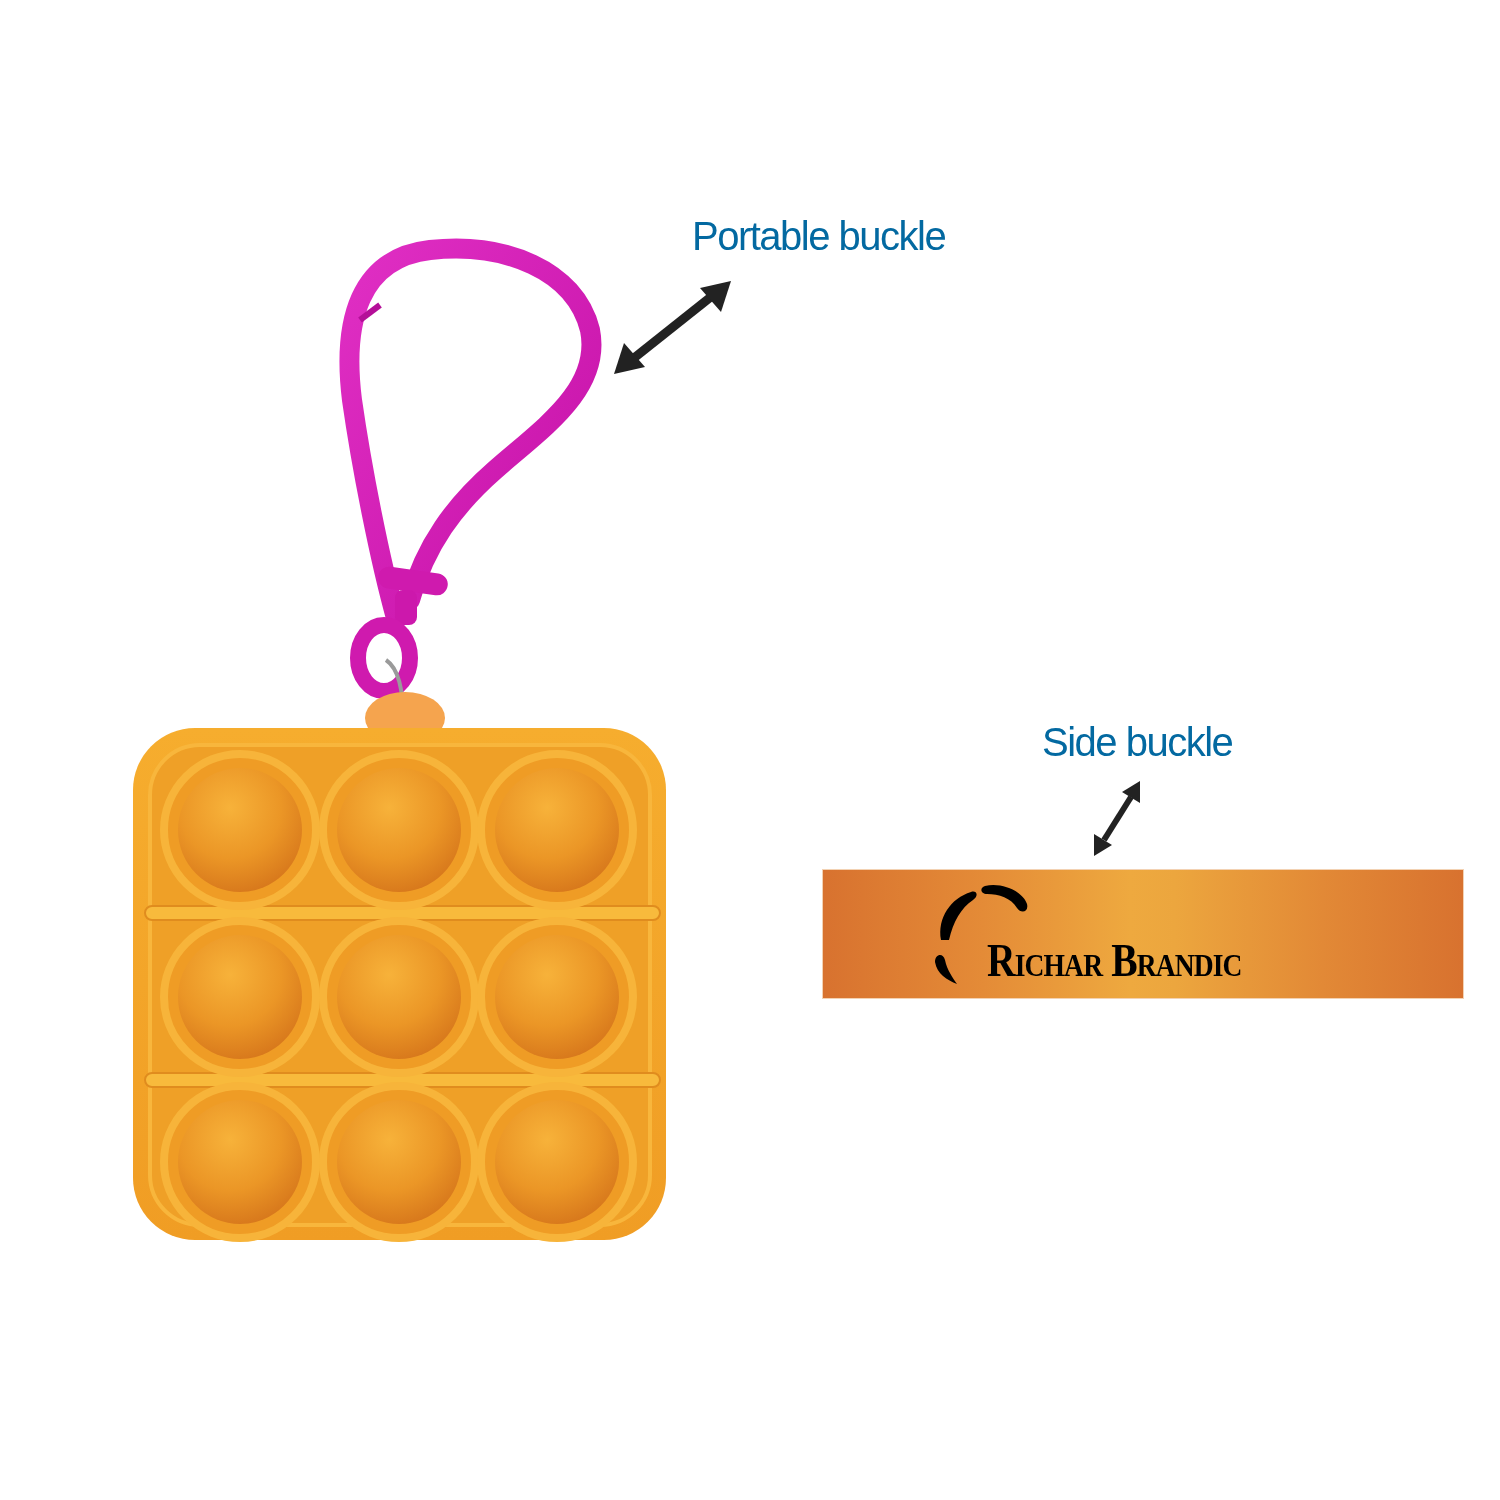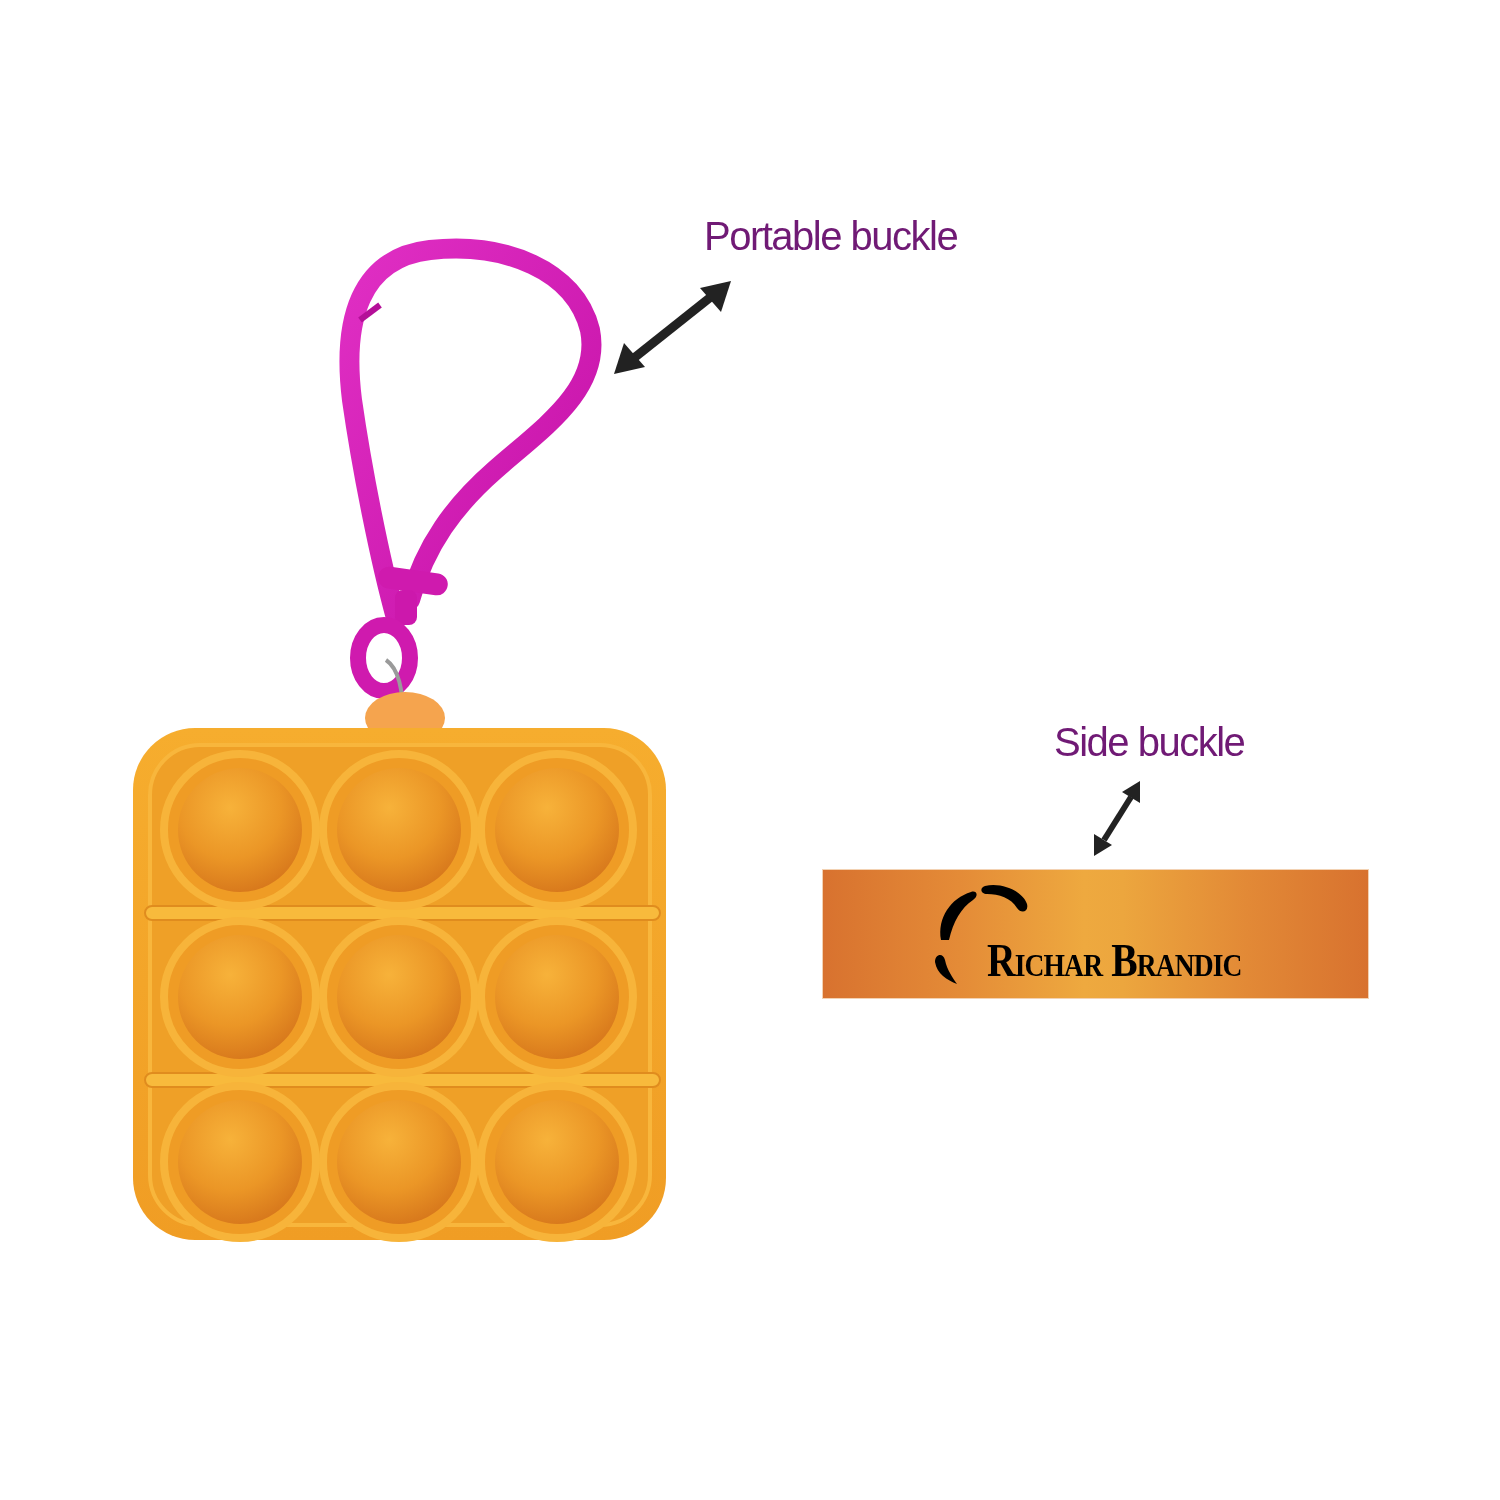--- a/index.html
+++ b/index.html
@@ -1,19 +1,19 @@
 <!DOCTYPE html>
 <html><head>
 <meta charset="utf-8">
 <style>
   html, body { margin:0; padding:0; background:#ffffff; }
   body { width:1500px; height:1500px; position:relative; overflow:hidden; font-family:"Liberation Sans", sans-serif; }
-  .label { position:absolute; color:#701a75; font-family:"Liberation Sans", sans-serif; font-size:40px; letter-spacing:-1.5px; white-space:nowrap; line-height:1;margin-left:12px; }
+  .label { position:absolute; color:#0369a1; font-family:"Liberation Sans", sans-serif; font-size:40px; letter-spacing:-1.5px; white-space:nowrap; line-height:1; }
   .arrow { position:absolute; left:0; top:0; }
-  .imprint { position:absolute; left:823px; top:870px; width:545px; height:128px;
+  .imprint { position:absolute; left:823px; top:870px; width:640px; height:128px;
     background:linear-gradient(90deg,#d8722f 0%,#e48b37 25%,#eea93f 48%,#eca63e 55%,#e28936 78%,#d8722f 100%);
     box-shadow:0 0 0 1px #f3d2b3; }
   .brand { position:absolute; left:164px; top:68px; font-family:"Liberation Serif", serif; font-weight:bold; color:#000; white-space:nowrap; font-size:46px; letter-spacing:-1px; transform:scaleX(0.86); transform-origin:left top; font-variant:small-caps; line-height:1; }
   .product { position:absolute; left:0; top:0; }
 </style>
 </head>
 <body>
 
 <svg class="product" width="1500" height="1500" viewBox="0 0 1500 1500">
   <defs>

